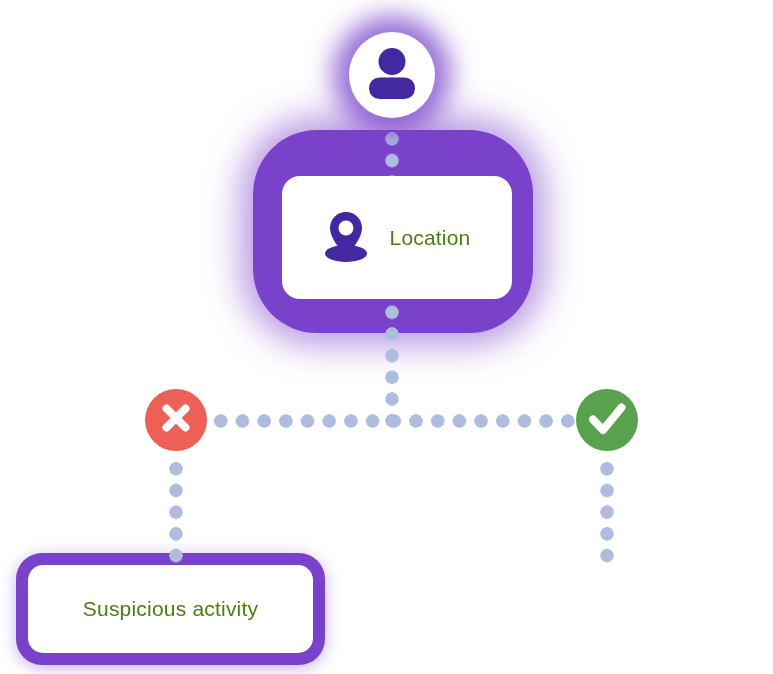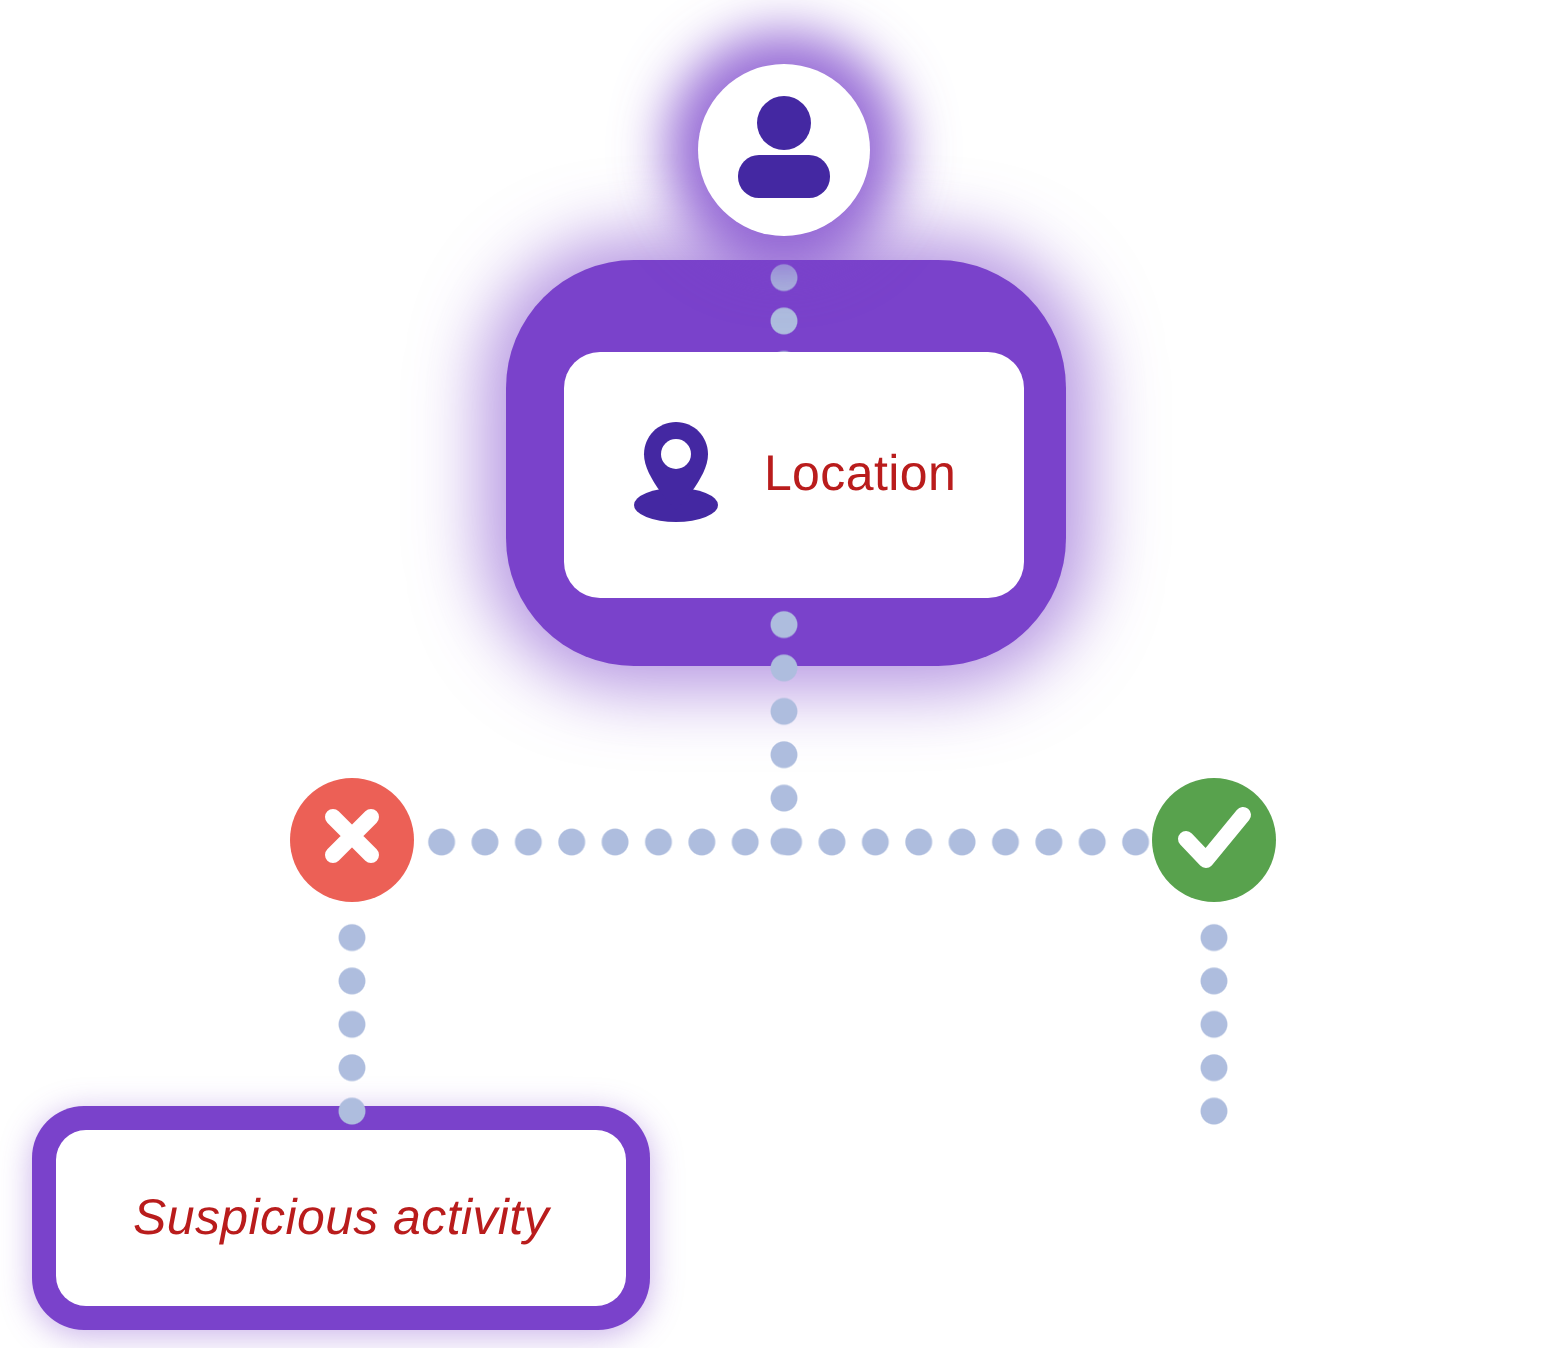--- a/index.html
+++ b/index.html
@@ -31,38 +31,38 @@
 
   
   .condition-box{
     position:absolute;left:253px;top:130px;width:280px;height:203px;border-radius:64px;
     background:#7a42cb;box-shadow:0 0 34px 12px rgba(122,66,203,0.55);z-index:1;
   }
   .condition-card{
     position:absolute;left:282px;top:176px;width:230px;height:123px;border-radius:18px;
     background:#ffffff;display:flex;align-items:center;justify-content:center;gap:22px;z-index:3;
   }
-  .node-label{font-size:25px;font-weight:500;color:#b91c1c;letter-spacing:.2px;}
+  .node-label{font-size:21px;font-weight:500;color:#4d7c0f;letter-spacing:.2px;}
 
   
   .badge{position:absolute;width:62px;height:62px;border-radius:50%;
     display:flex;align-items:center;justify-content:center;z-index:4;}
   .badge-deny{left:145px;top:389px;background:#ec6056;}
   .badge-allow{left:576px;top:389px;background:#58a24d;}
 
   
   .outcome{
     position:absolute;top:553px;height:112px;border-radius:26px;background:#7a42cb;
     box-shadow:0 3px 16px rgba(122,66,203,0.40);padding:0;z-index:3;box-sizing:border-box;
   }
   .outcome-left{left:16px;width:309px;}
   .outcome-right{left:450px;width:315px;}
   .outcome-inner{
     position:absolute;left:12px;top:12px;right:12px;bottom:12px;border-radius:15px;
-    background:#ffffff;display:flex;align-items:center;justify-content:center;font-style:italic;
+    background:#ffffff;display:flex;align-items:center;justify-content:center;
   }
 </style>
 </head>
 <body>
 
 <div class="canvas">
 
   <div class="dots-v v-main"></div>
   <div class="dots-h h-branch"></div>
   <div class="dots-v v-deny"></div>

